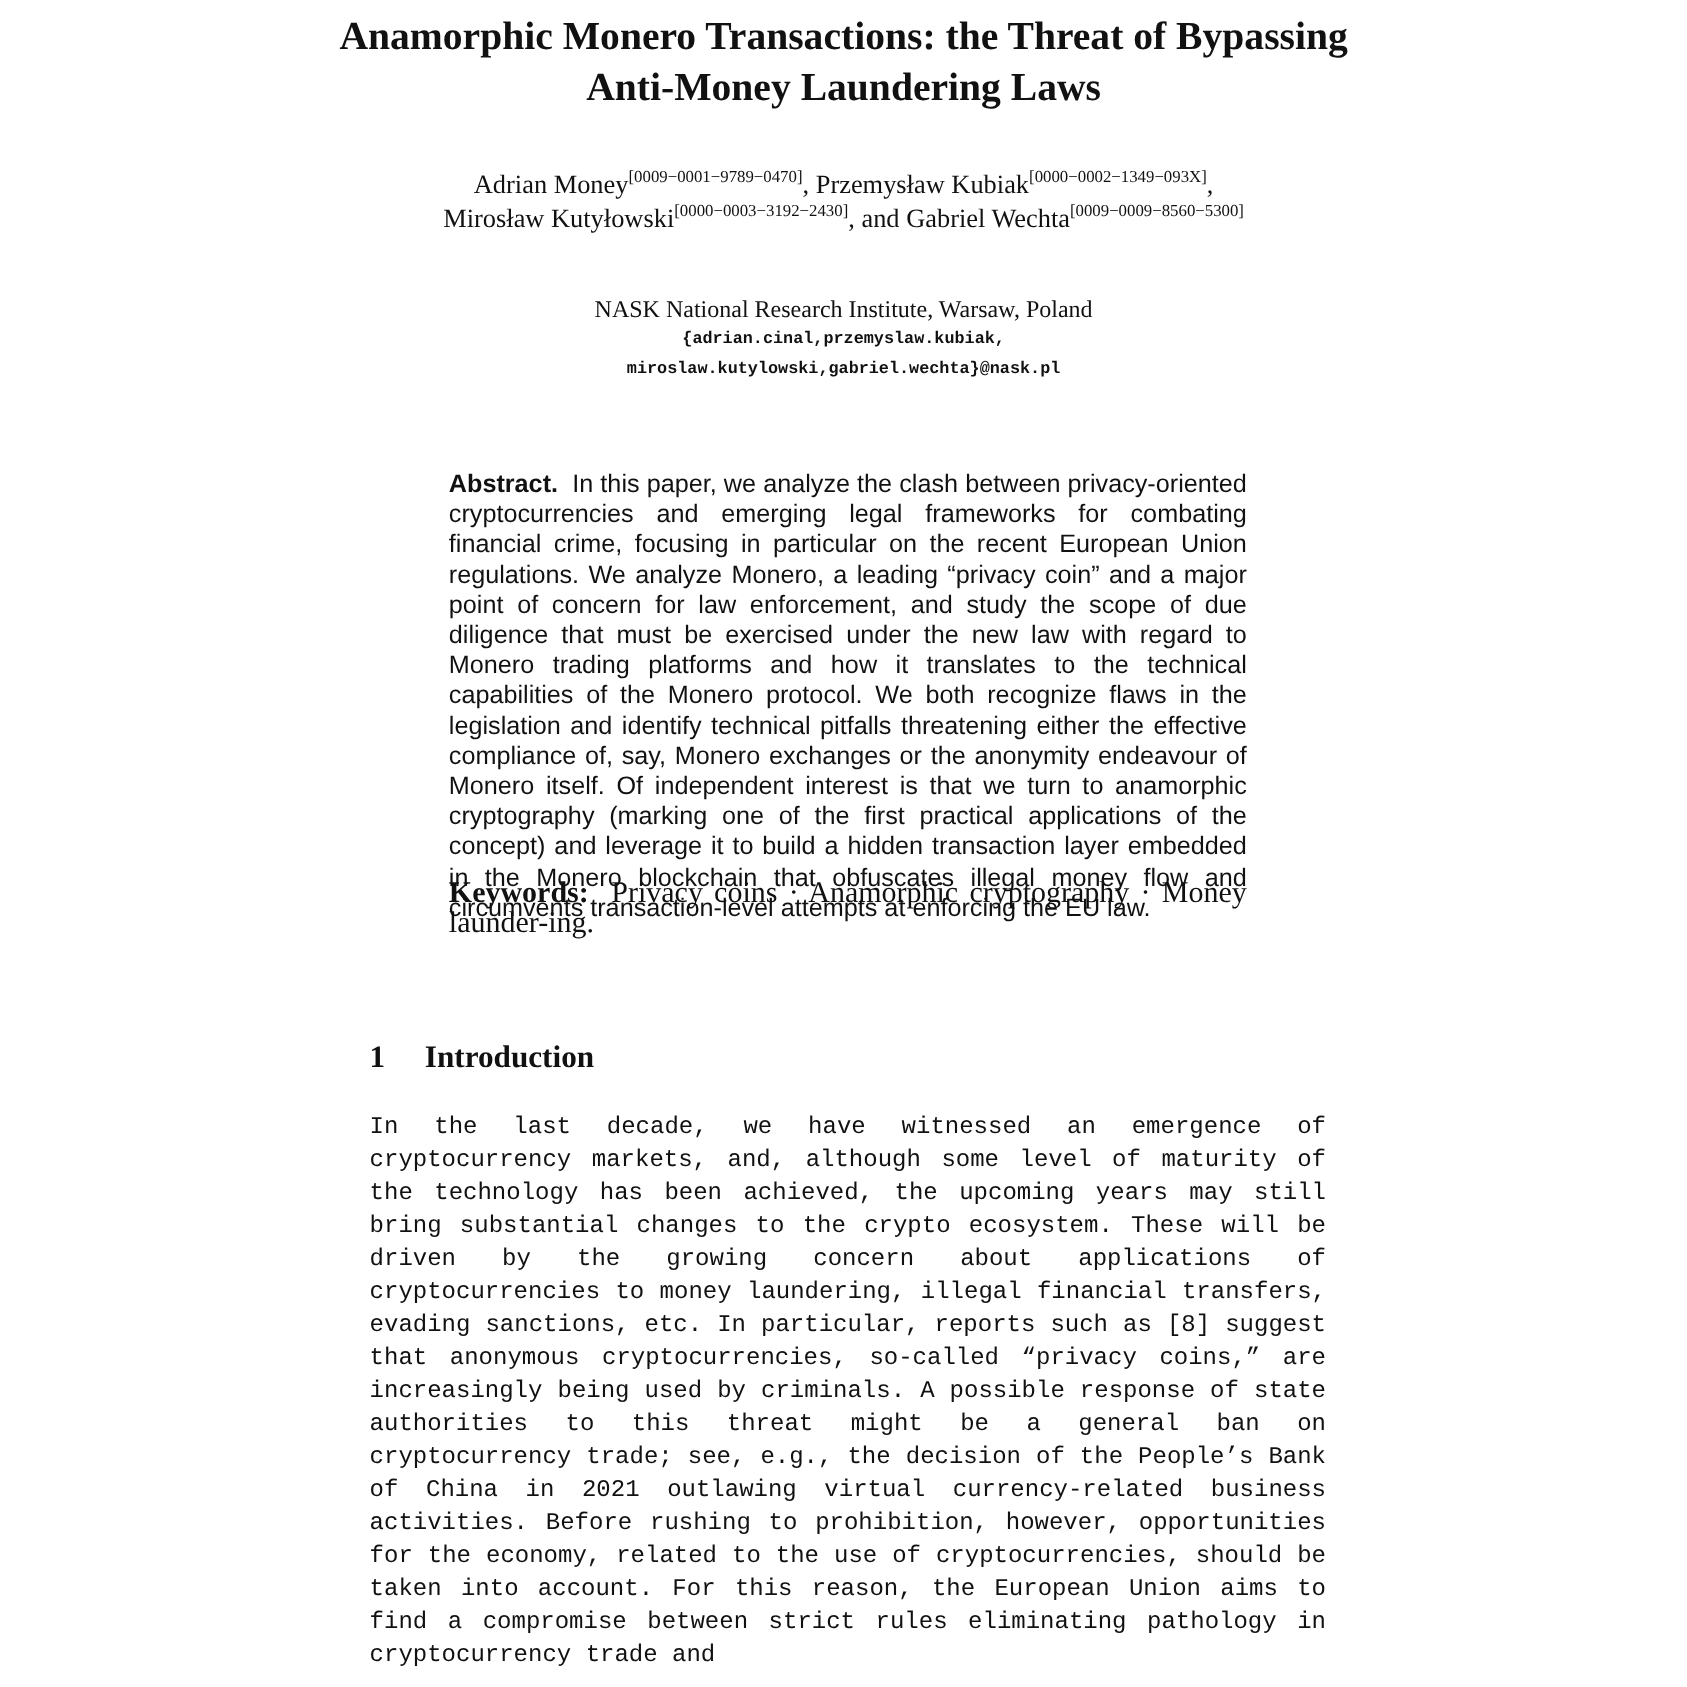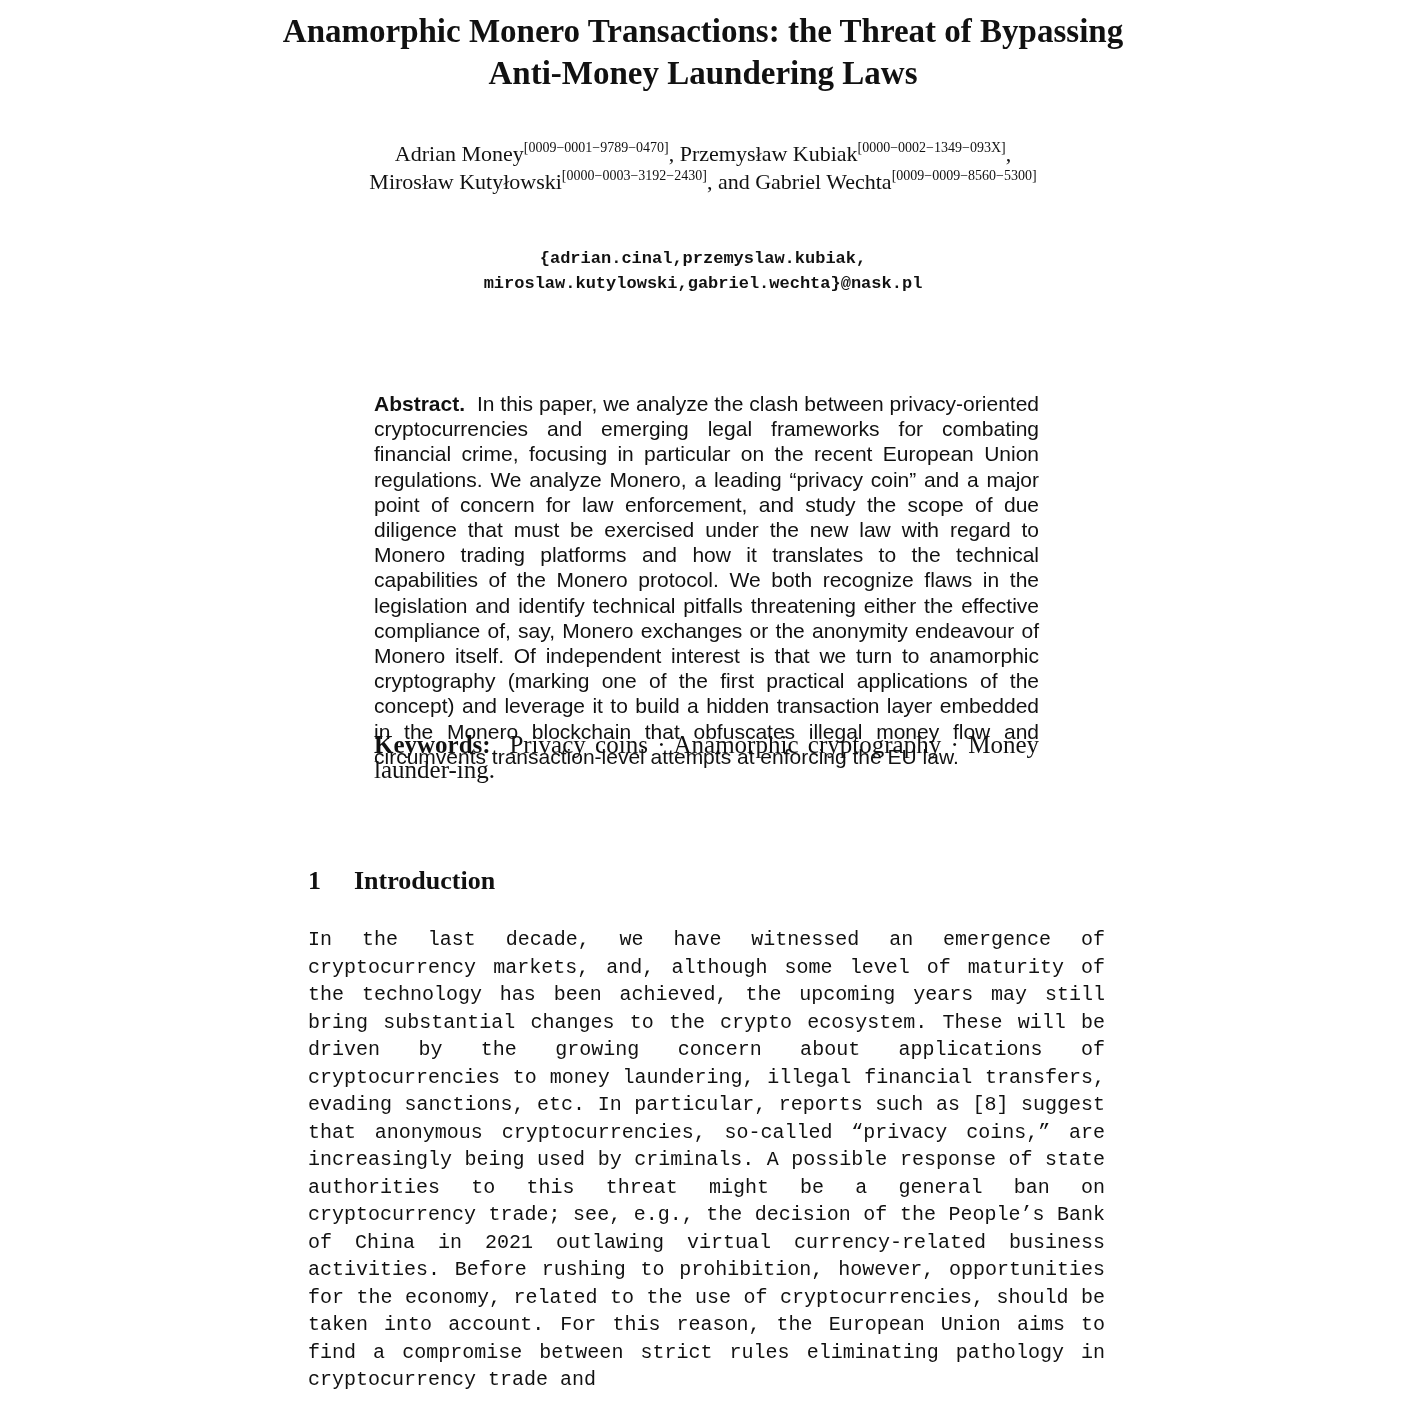--- a/index.html
+++ b/index.html
@@ -6,21 +6,21 @@
   body { width: 1406px; height: 1406px; position: relative; overflow: hidden;
          font-family: "DejaVu Serif", "Liberation Serif", serif; color: #111; }
   .page { position: absolute; left: 0; top: 0; width: 1406px; height: 1406px; padding-left: 34px; }
   .title { position: absolute; left: 250px; width: 906px; top: 10px; text-align: center;
            font-family: "Liberation Serif", serif; font-weight: bold; font-size: 33px; line-height: 42px; }
   .authors { position: absolute; left: 300px; width: 806px; top: 140px; text-align: center;
              font-family: "Liberation Serif", serif; font-size: 22px; line-height: 28px; }
   .authors sup { font-size: 14px; vertical-align: 9px; line-height: 0; }
   .affil { position: absolute; left: 300px; width: 806px; top: 246px; text-align: center;
            font-family: "Liberation Serif", serif; font-size: 20px; line-height: 25px; }
-  .mono { font-family: "Liberation Mono", monospace; font-size: 17px; font-weight: bold; }
+  .mono { font-family: "Liberation Mono", monospace; font-size: 14px; font-weight: bold; }
   .abstract { position: absolute; left: 374px; width: 665px; top: 391px; text-align: justify;
               font-family: Liberation Sans, sans-serif; font-size: 21px; line-height: 25.2px; }
   .abstract b { font-weight: bold; }
   .keywords { position: absolute; left: 374px; width: 665px; top: 732px; text-align: justify;
               font-family: Liberation Serif, serif; font-size: 25px; line-height: 25.2px; }
   .section { position: absolute; left: 308px; top: 866px; font-family: "Liberation Serif", serif;
              font-weight: bold; font-size: 26px; }
   .section .num { display: inline-block; width: 46px; }
   .body { position: absolute; left: 308px; width: 797px; top: 926px; text-align: justify;
           font-family: Liberation Mono, monospace; font-size: 20px; line-height: 27.5px; }
@@ -32,20 +32,21 @@
   <div class="title">Anamorphic Monero Transactions: the Threat of Bypassing Anti-Money Laundering Laws</div>
 
   <div class="authors">
     <span>Adrian Money</span><sup>[0009−0001−9789−0470]</sup><span>, </span>
     <span>Przemysław Kubiak</span><sup>[0000−0002−1349−093X]</sup><span>, </span><br>
     <span>Mirosław Kutyłowski</span><sup>[0000−0003−3192−2430]</sup><span>, and </span>
     <span>Gabriel Wechta</span><sup>[0009−0009−8560−5300]</sup>
   </div>
 
   <div class="affil">
+    <div>NASK National Research Institute, Warsaw, Poland</div>
     <div class="mono">{adrian.cinal,przemyslaw.kubiak,</div>
     <div class="mono">miroslaw.kutylowski,gabriel.wechta}@nask.pl</div>
   </div>
 
   <div class="abstract">
     <b>Abstract.</b>&nbsp;
     <span>In this paper, we analyze the clash between privacy-oriented cryptocurrencies and emerging legal frameworks for combating financial crime, focusing in particular on the recent European Union regulations. We analyze Monero, a leading “privacy coin” and a major point of concern for law enforcement, and study the scope of due diligence that must be exercised under the new law with regard to Monero trading platforms and how it translates to the technical capabilities of the Monero protocol. We both recognize flaws in the legislation and identify technical pitfalls threatening either the effective compliance of, say, Monero exchanges or the anonymity endeavour of Monero itself. Of independent interest is that we turn to anamorphic cryptography (marking one of the first practical applications of the concept) and leverage it to build a hidden transaction layer embedded in the Monero blockchain that obfuscates illegal money flow and circumvents transaction-level attempts at enforcing the EU law.</span>
   </div>
 
   <div class="keywords">

